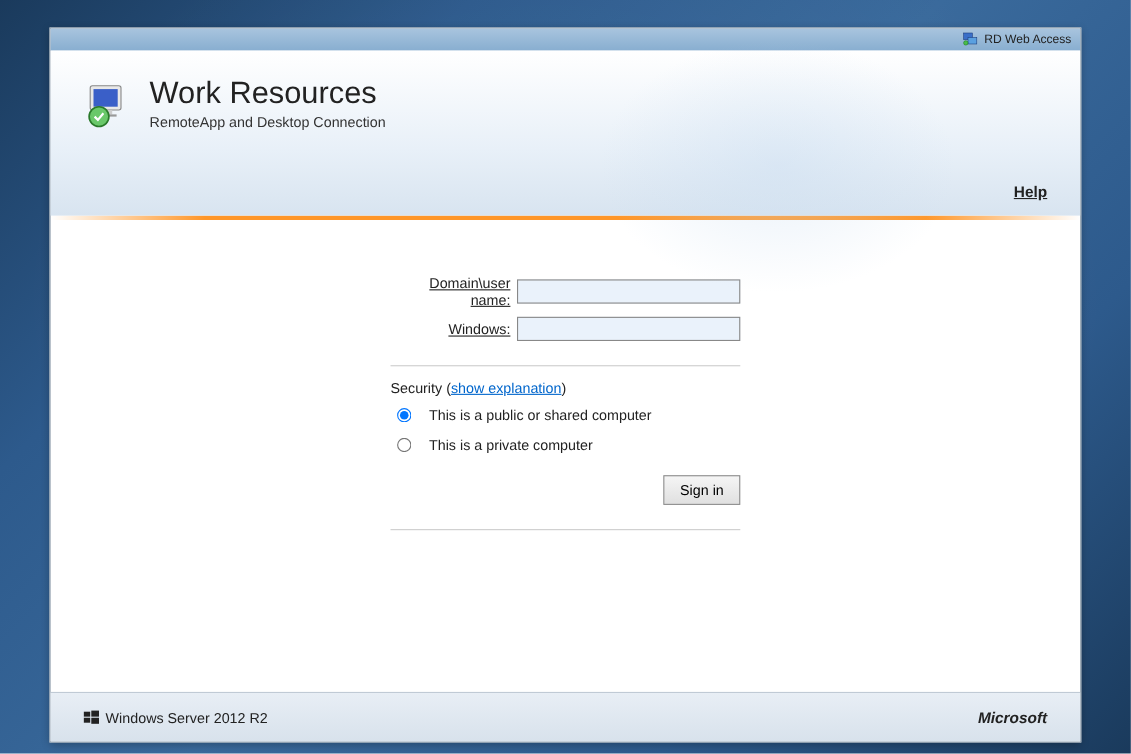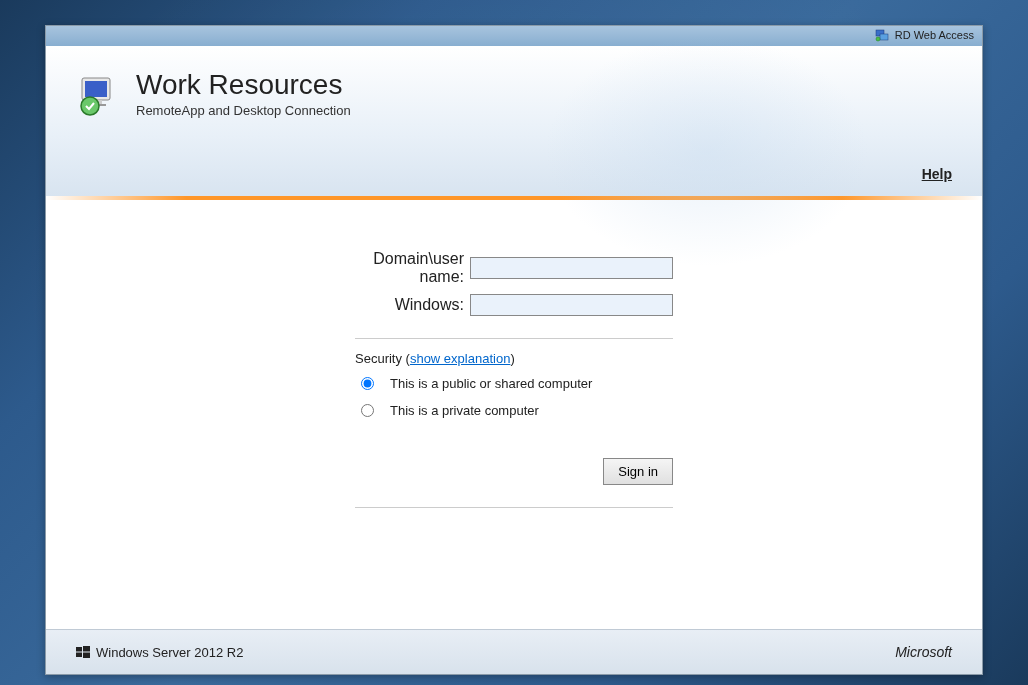--- a/index.html
+++ b/index.html
@@ -103,23 +103,24 @@
       width: 318px;
     }
     .form-row {
       display: flex;
       align-items: center;
       margin-bottom: 8px;
     }
     .form-label {
       flex: 0 0 115px;
       text-align: right;
-      font-size: 16px;
+      font-size: 13px;
       color: #222;
       padding-right: 6px;
+      text-decoration: underline;
     }
     .text-input {
       flex: 1;
       height: 22px;
       border: 1px solid #888;
       background: #eaf2fb;
       padding: 1px 4px;
       font-size: 13px;
     }
     .hr-divider {
@@ -144,21 +145,21 @@
     }
     .radio-row input[type="radio"] {
       margin-right: 16px;
     }
     .radio-label {
       font-size: 13px;
       color: #222;
     }
     .signin-row {
       text-align: right;
-      margin-top: 40px;
+      margin-top: 20px;
       margin-bottom: 18px;
     }
     .signin-btn {
       padding: 5px 14px;
       font-size: 13px;
       font-family: inherit;
       border: 1px solid #888;
       background: linear-gradient(to bottom, #f5f5f5, #e0e0e0);
       cursor: pointer;
     }
@@ -187,21 +188,21 @@
       font-size: 13px;
       color: #222;
     }
     .win-logo {
       width: 14px;
       height: 14px;
       margin-right: 6px;
     }
     .ms-logo {
       font-size: 14px;
-      font-weight: normal;
+      font-weight: bold;
       color: #222;
       font-style: italic;
     }
   </style>
 </head>
 <body>
 
 <div class="bg-globe"></div>
 
 <div class="main-panel">

